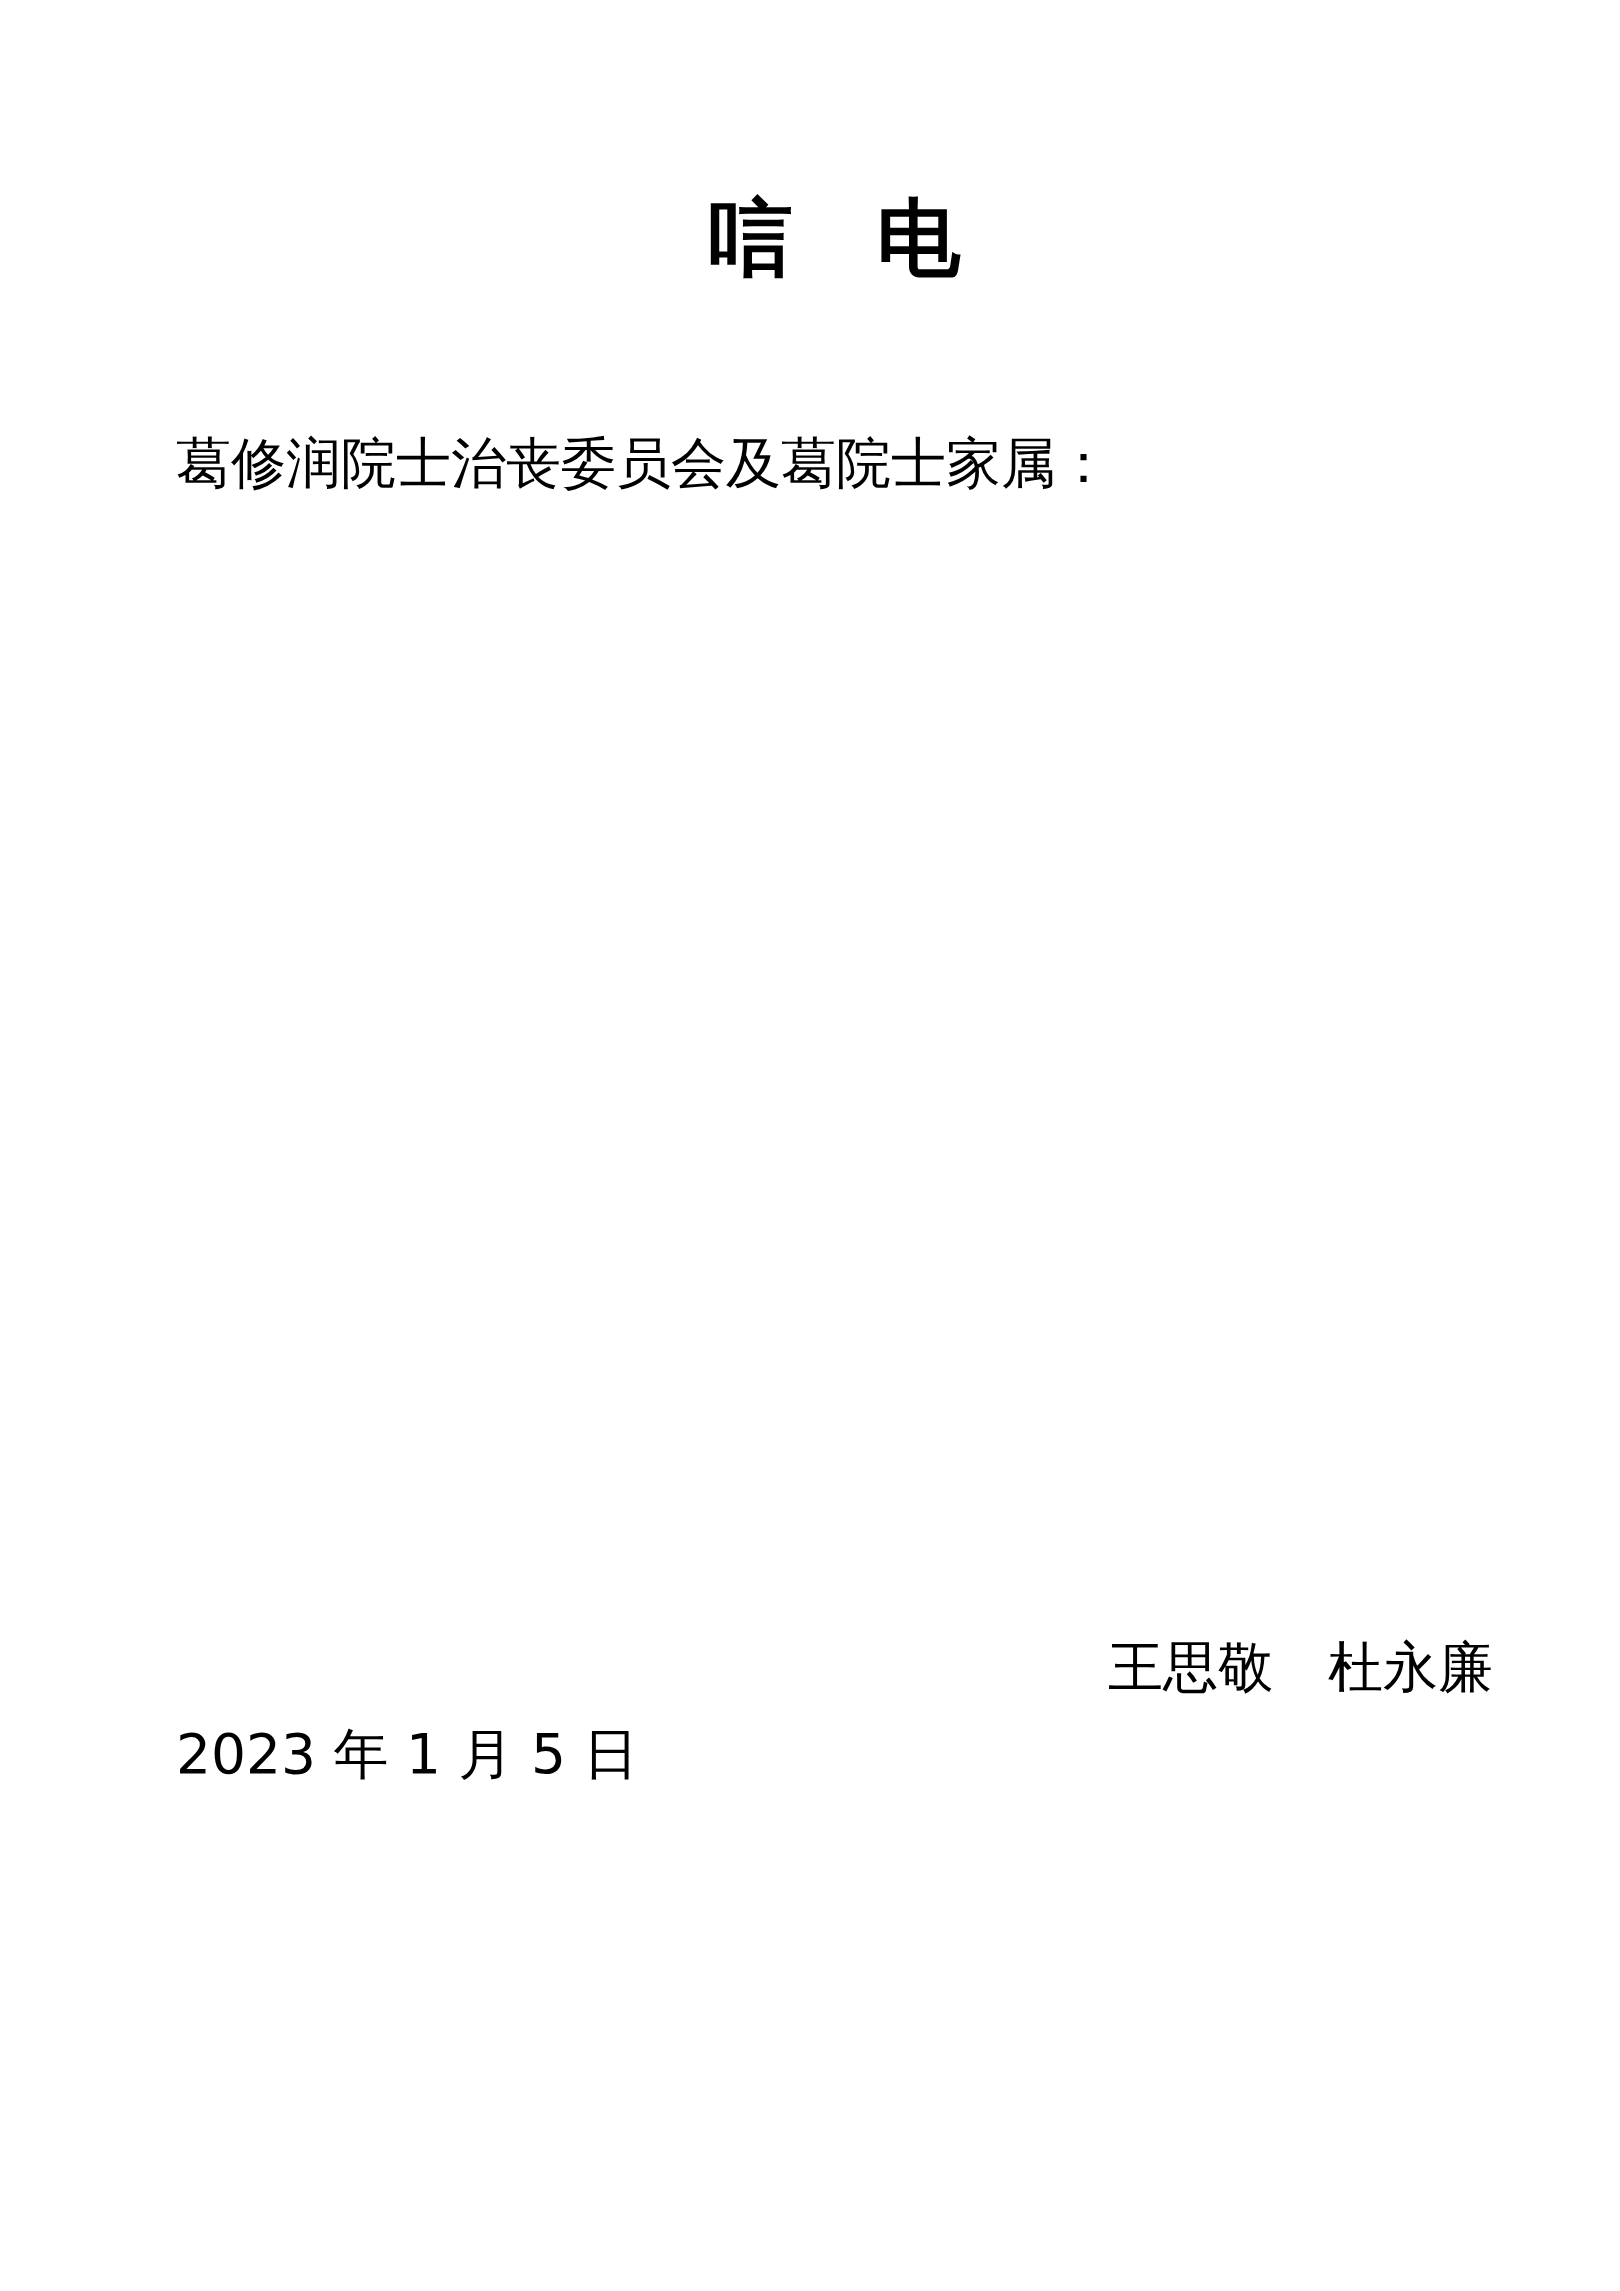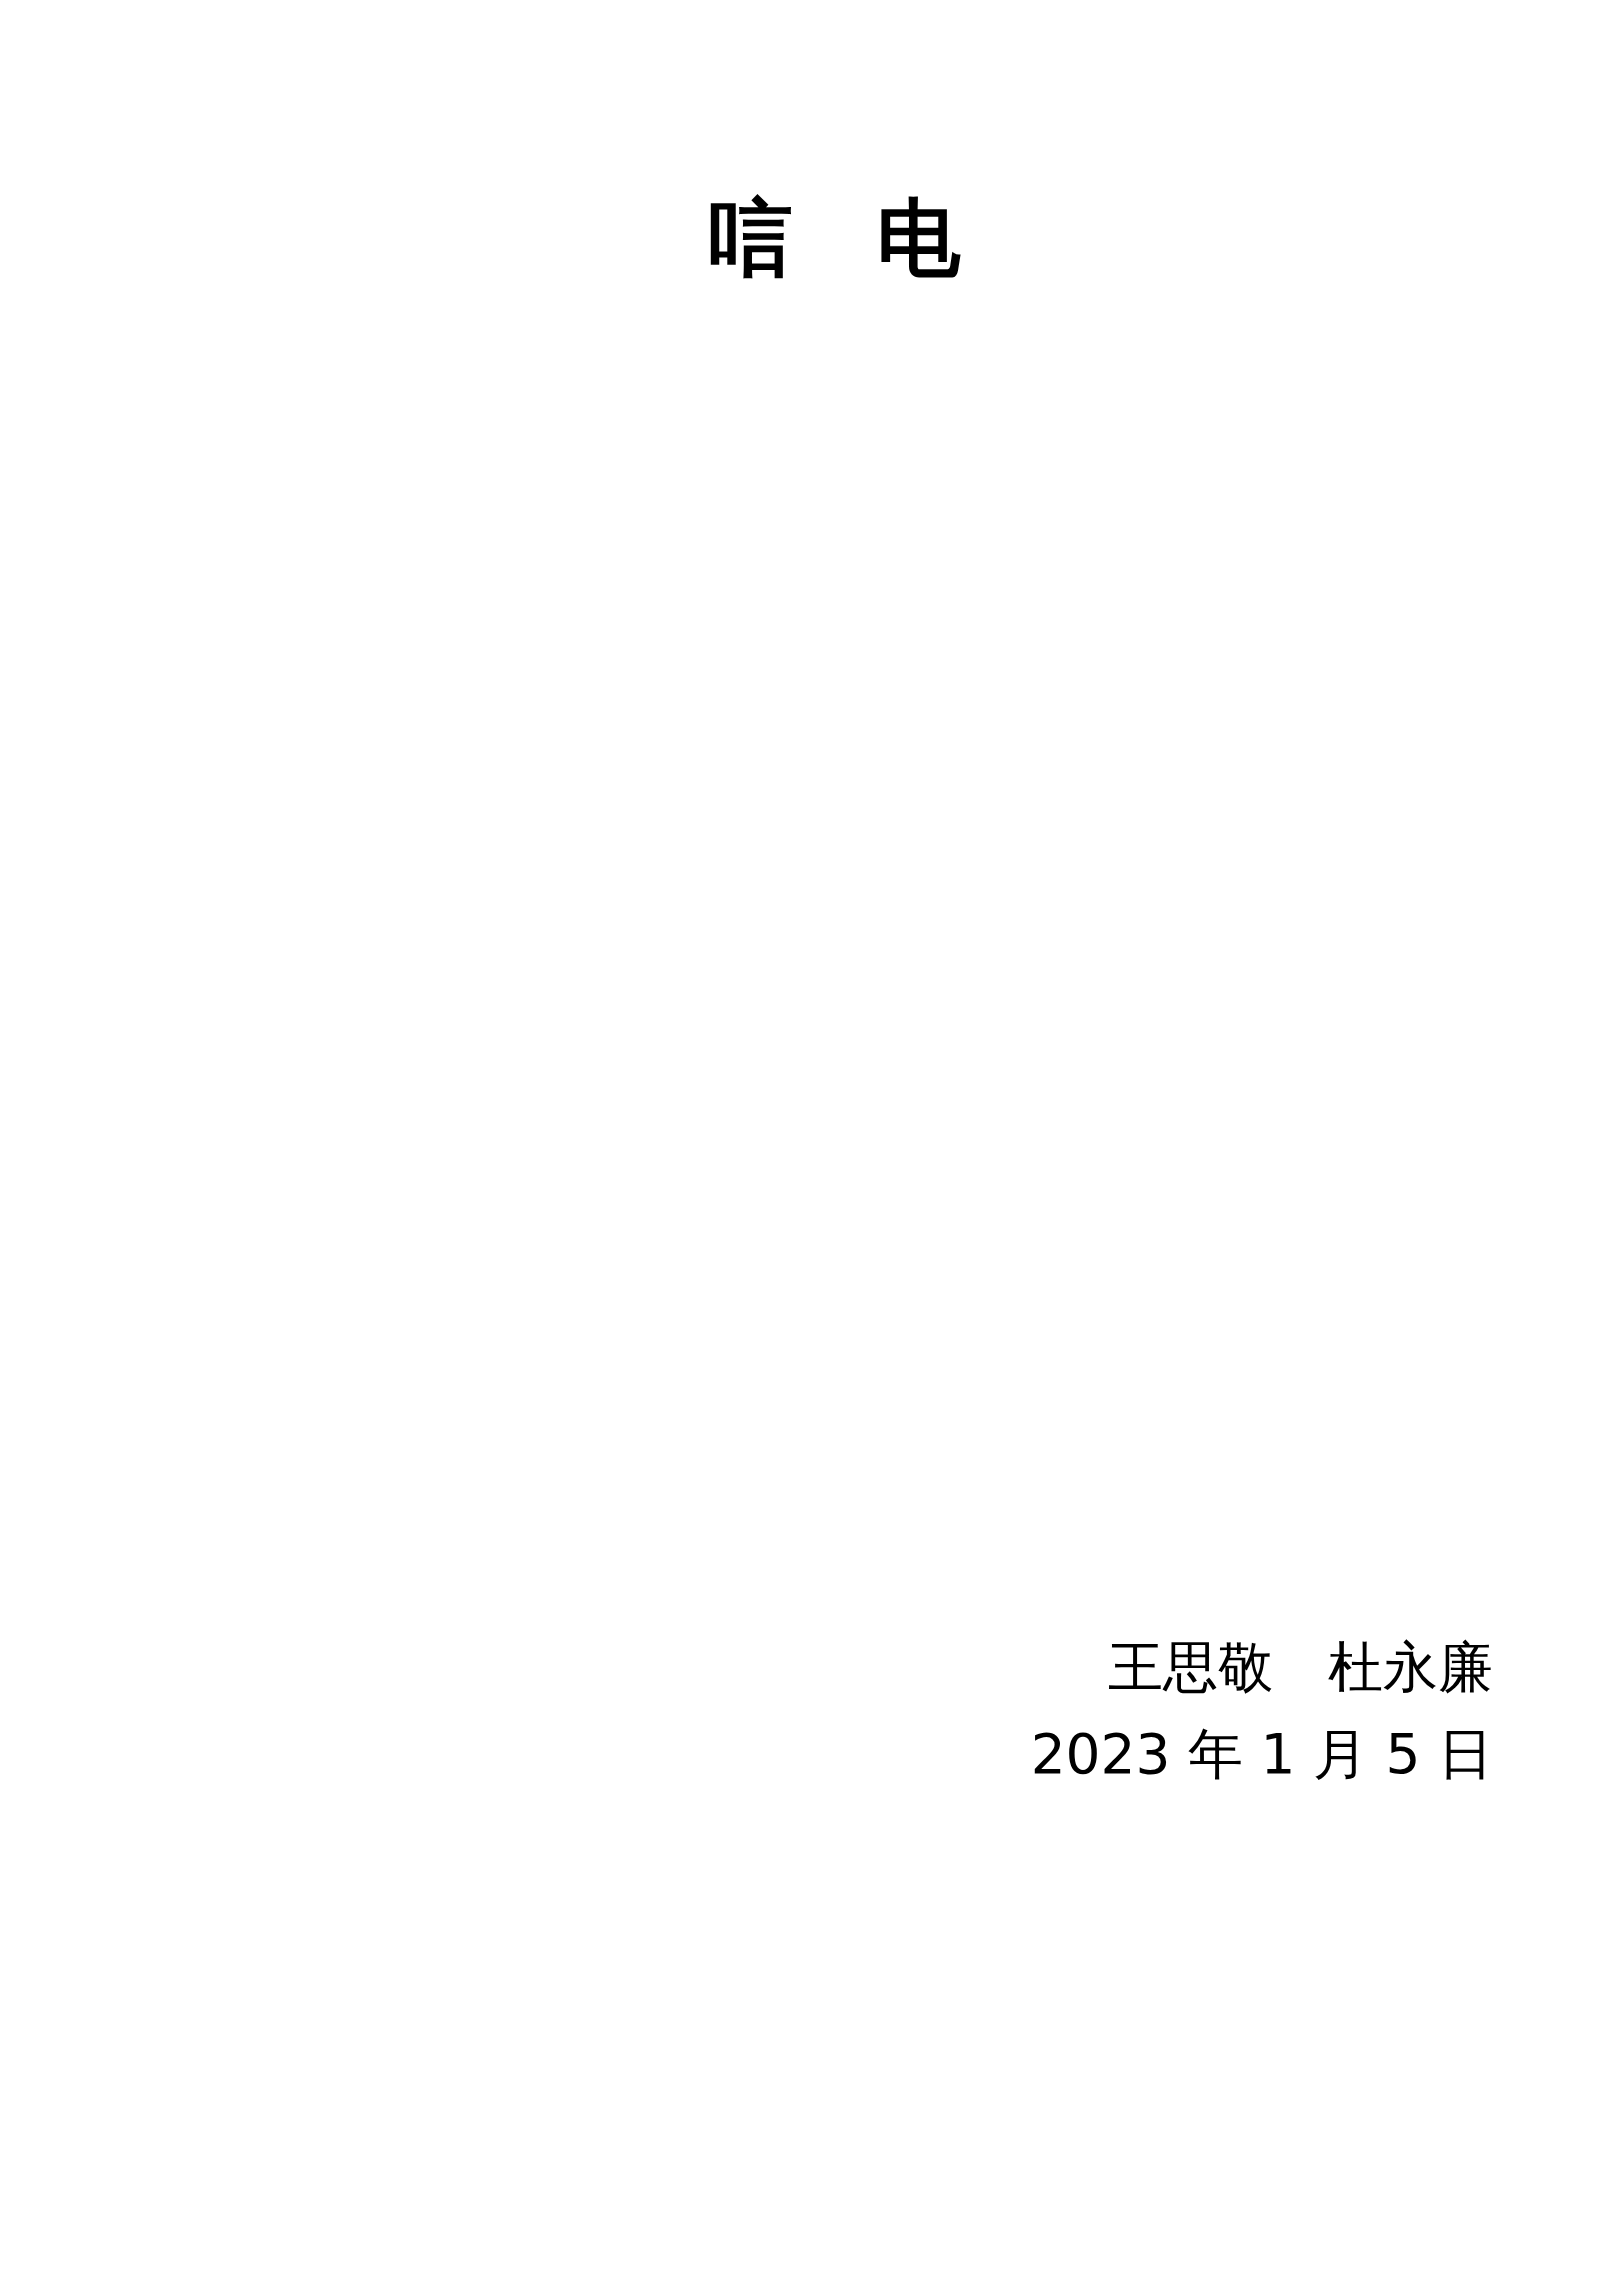--- a/index.html
+++ b/index.html
@@ -79,34 +79,34 @@
     font-size: 55px;
     line-height: 1.2;
     white-space: pre-wrap;
     margin-top: 21px;
   }
   .doc-date {
     position: absolute;
     top: 1721px;
     left: 0;
     width: 100%;
-    text-align: right;
     font-size: 55px;
     line-height: 1.2;
     white-space: pre-wrap;
   }
 </style>
 </head>
 <body>
 
 <div class="doc-page">
   <div class="doc-column">
 
     <div class="doc-title">唁　电</div>
 
+    <div class="doc-salutation">葛修润院士治丧委员会及葛院士家属：</div>
 
 
 
     <div class="doc-signature">王思敬　杜永廉</div>
 
     <div class="doc-date">2023 年 1 月 5 日</div>
 
   </div>
 </div>
 

